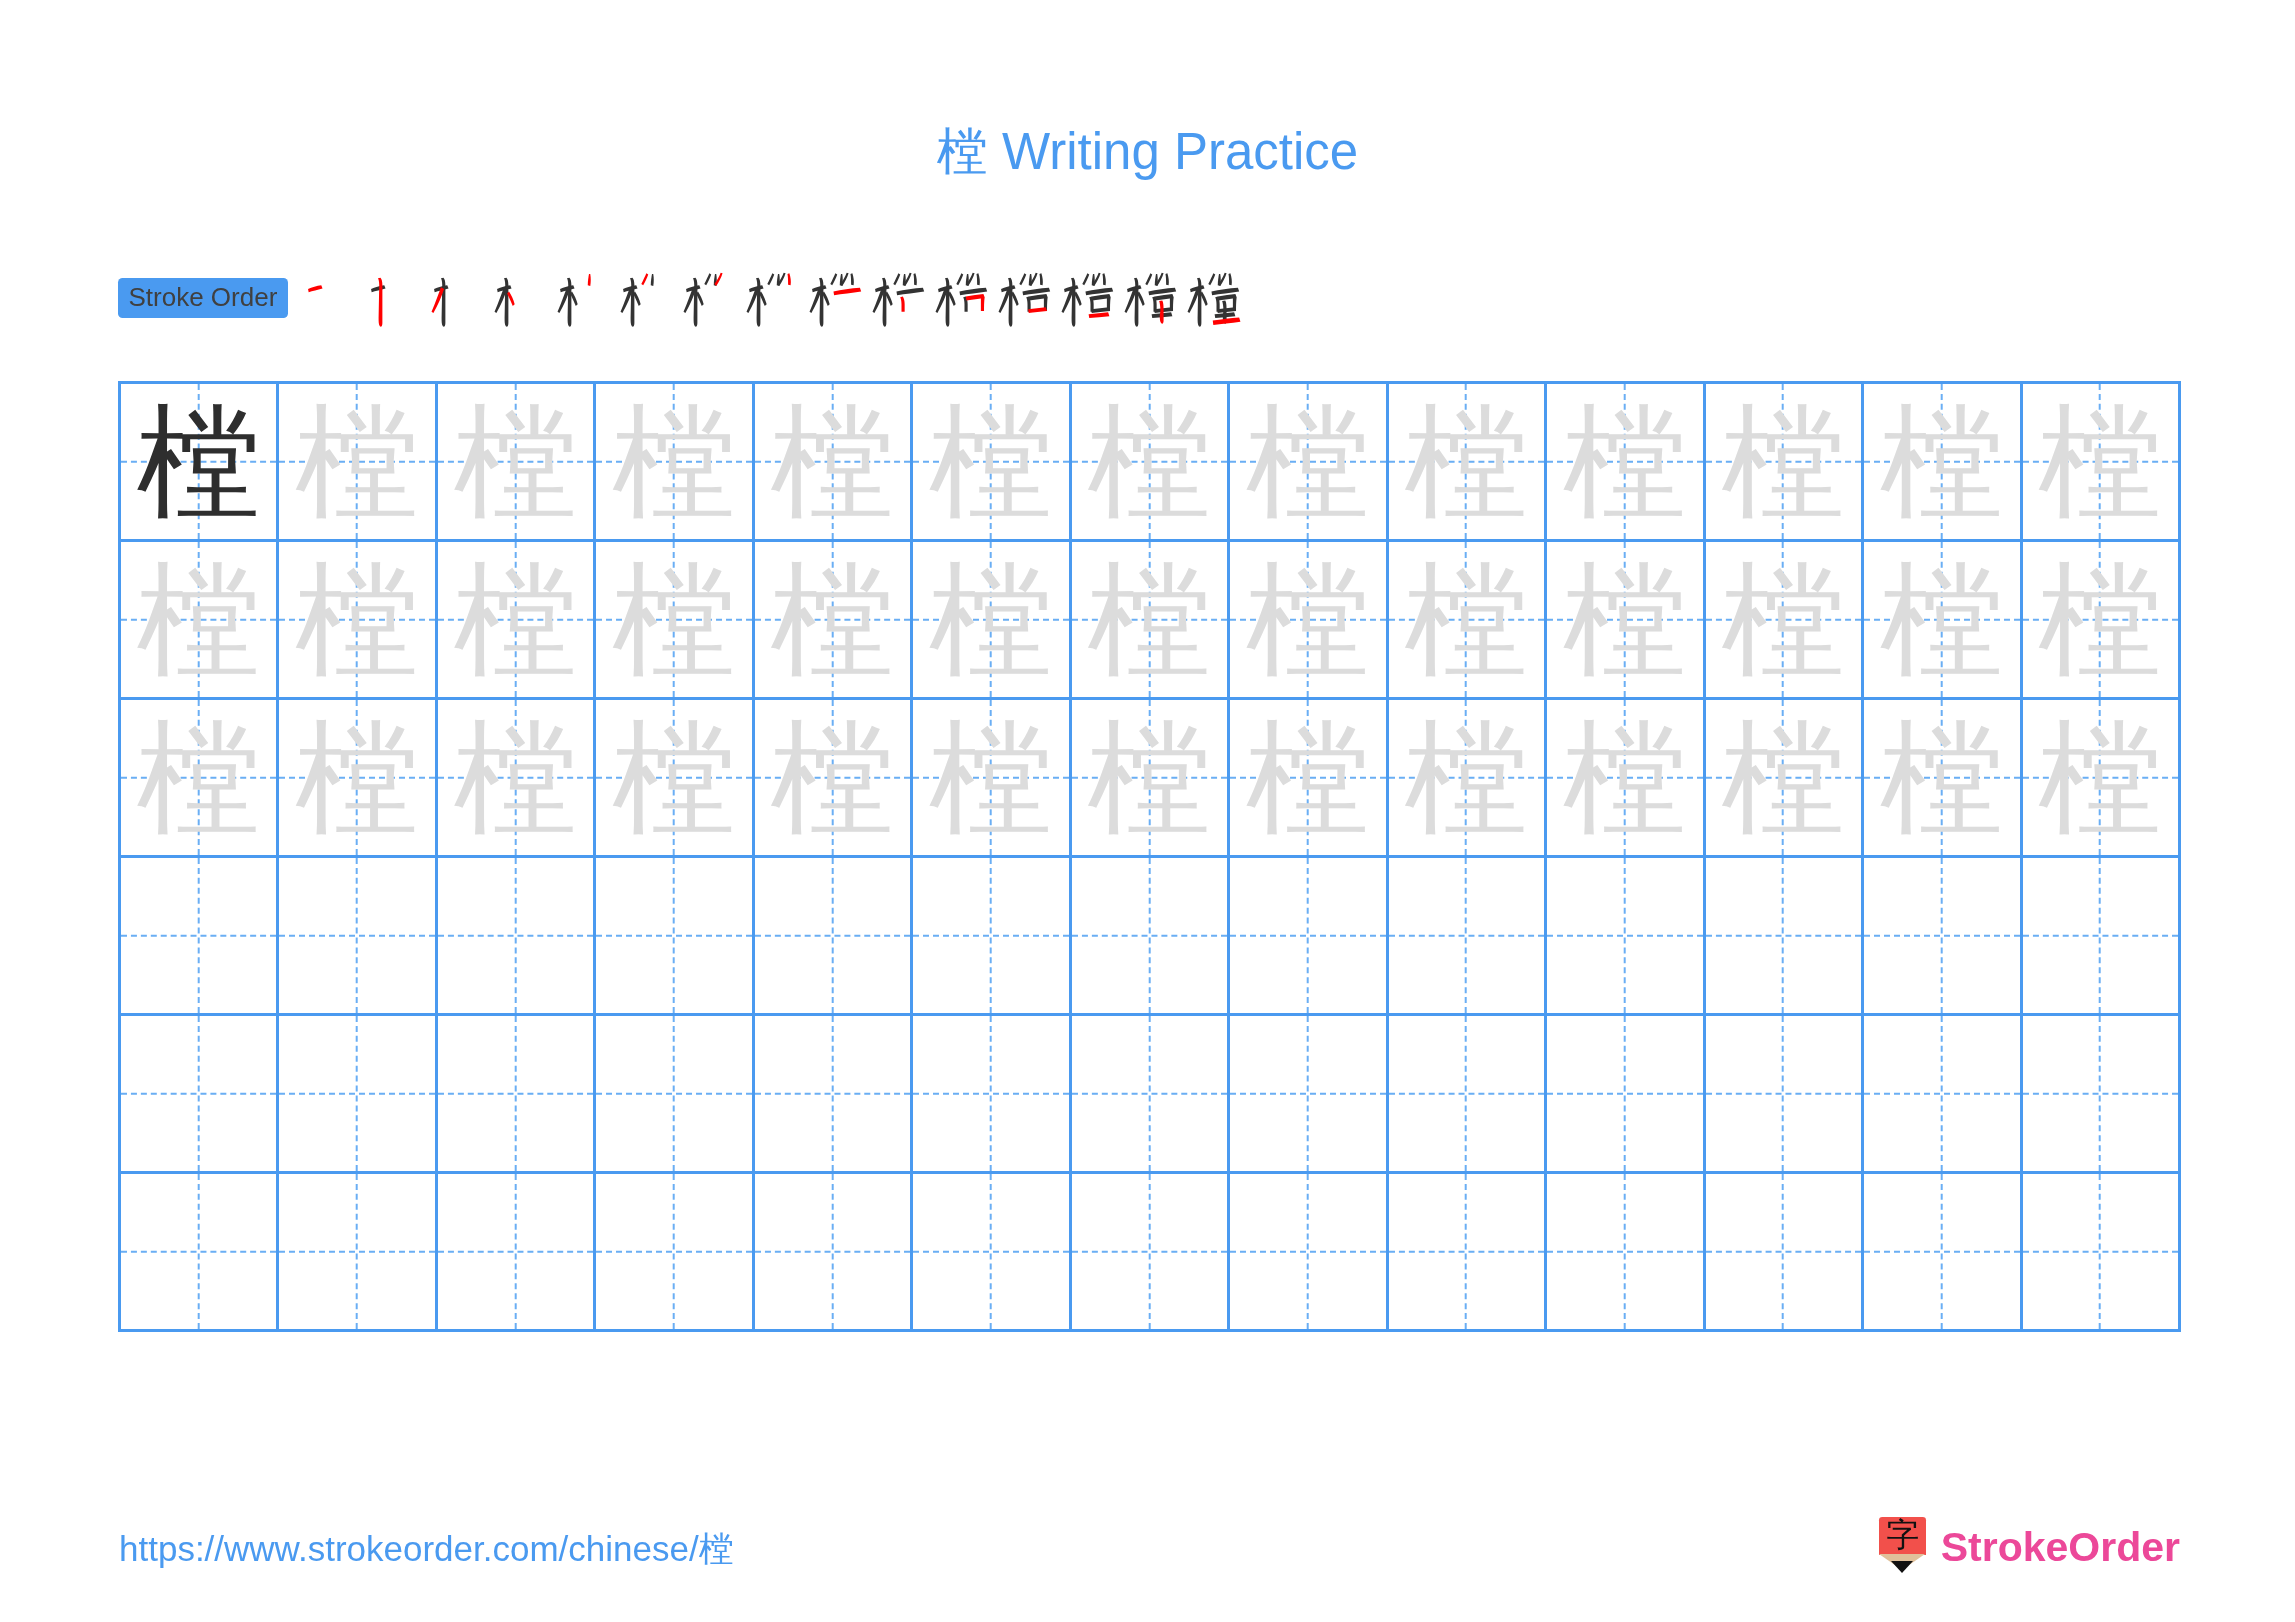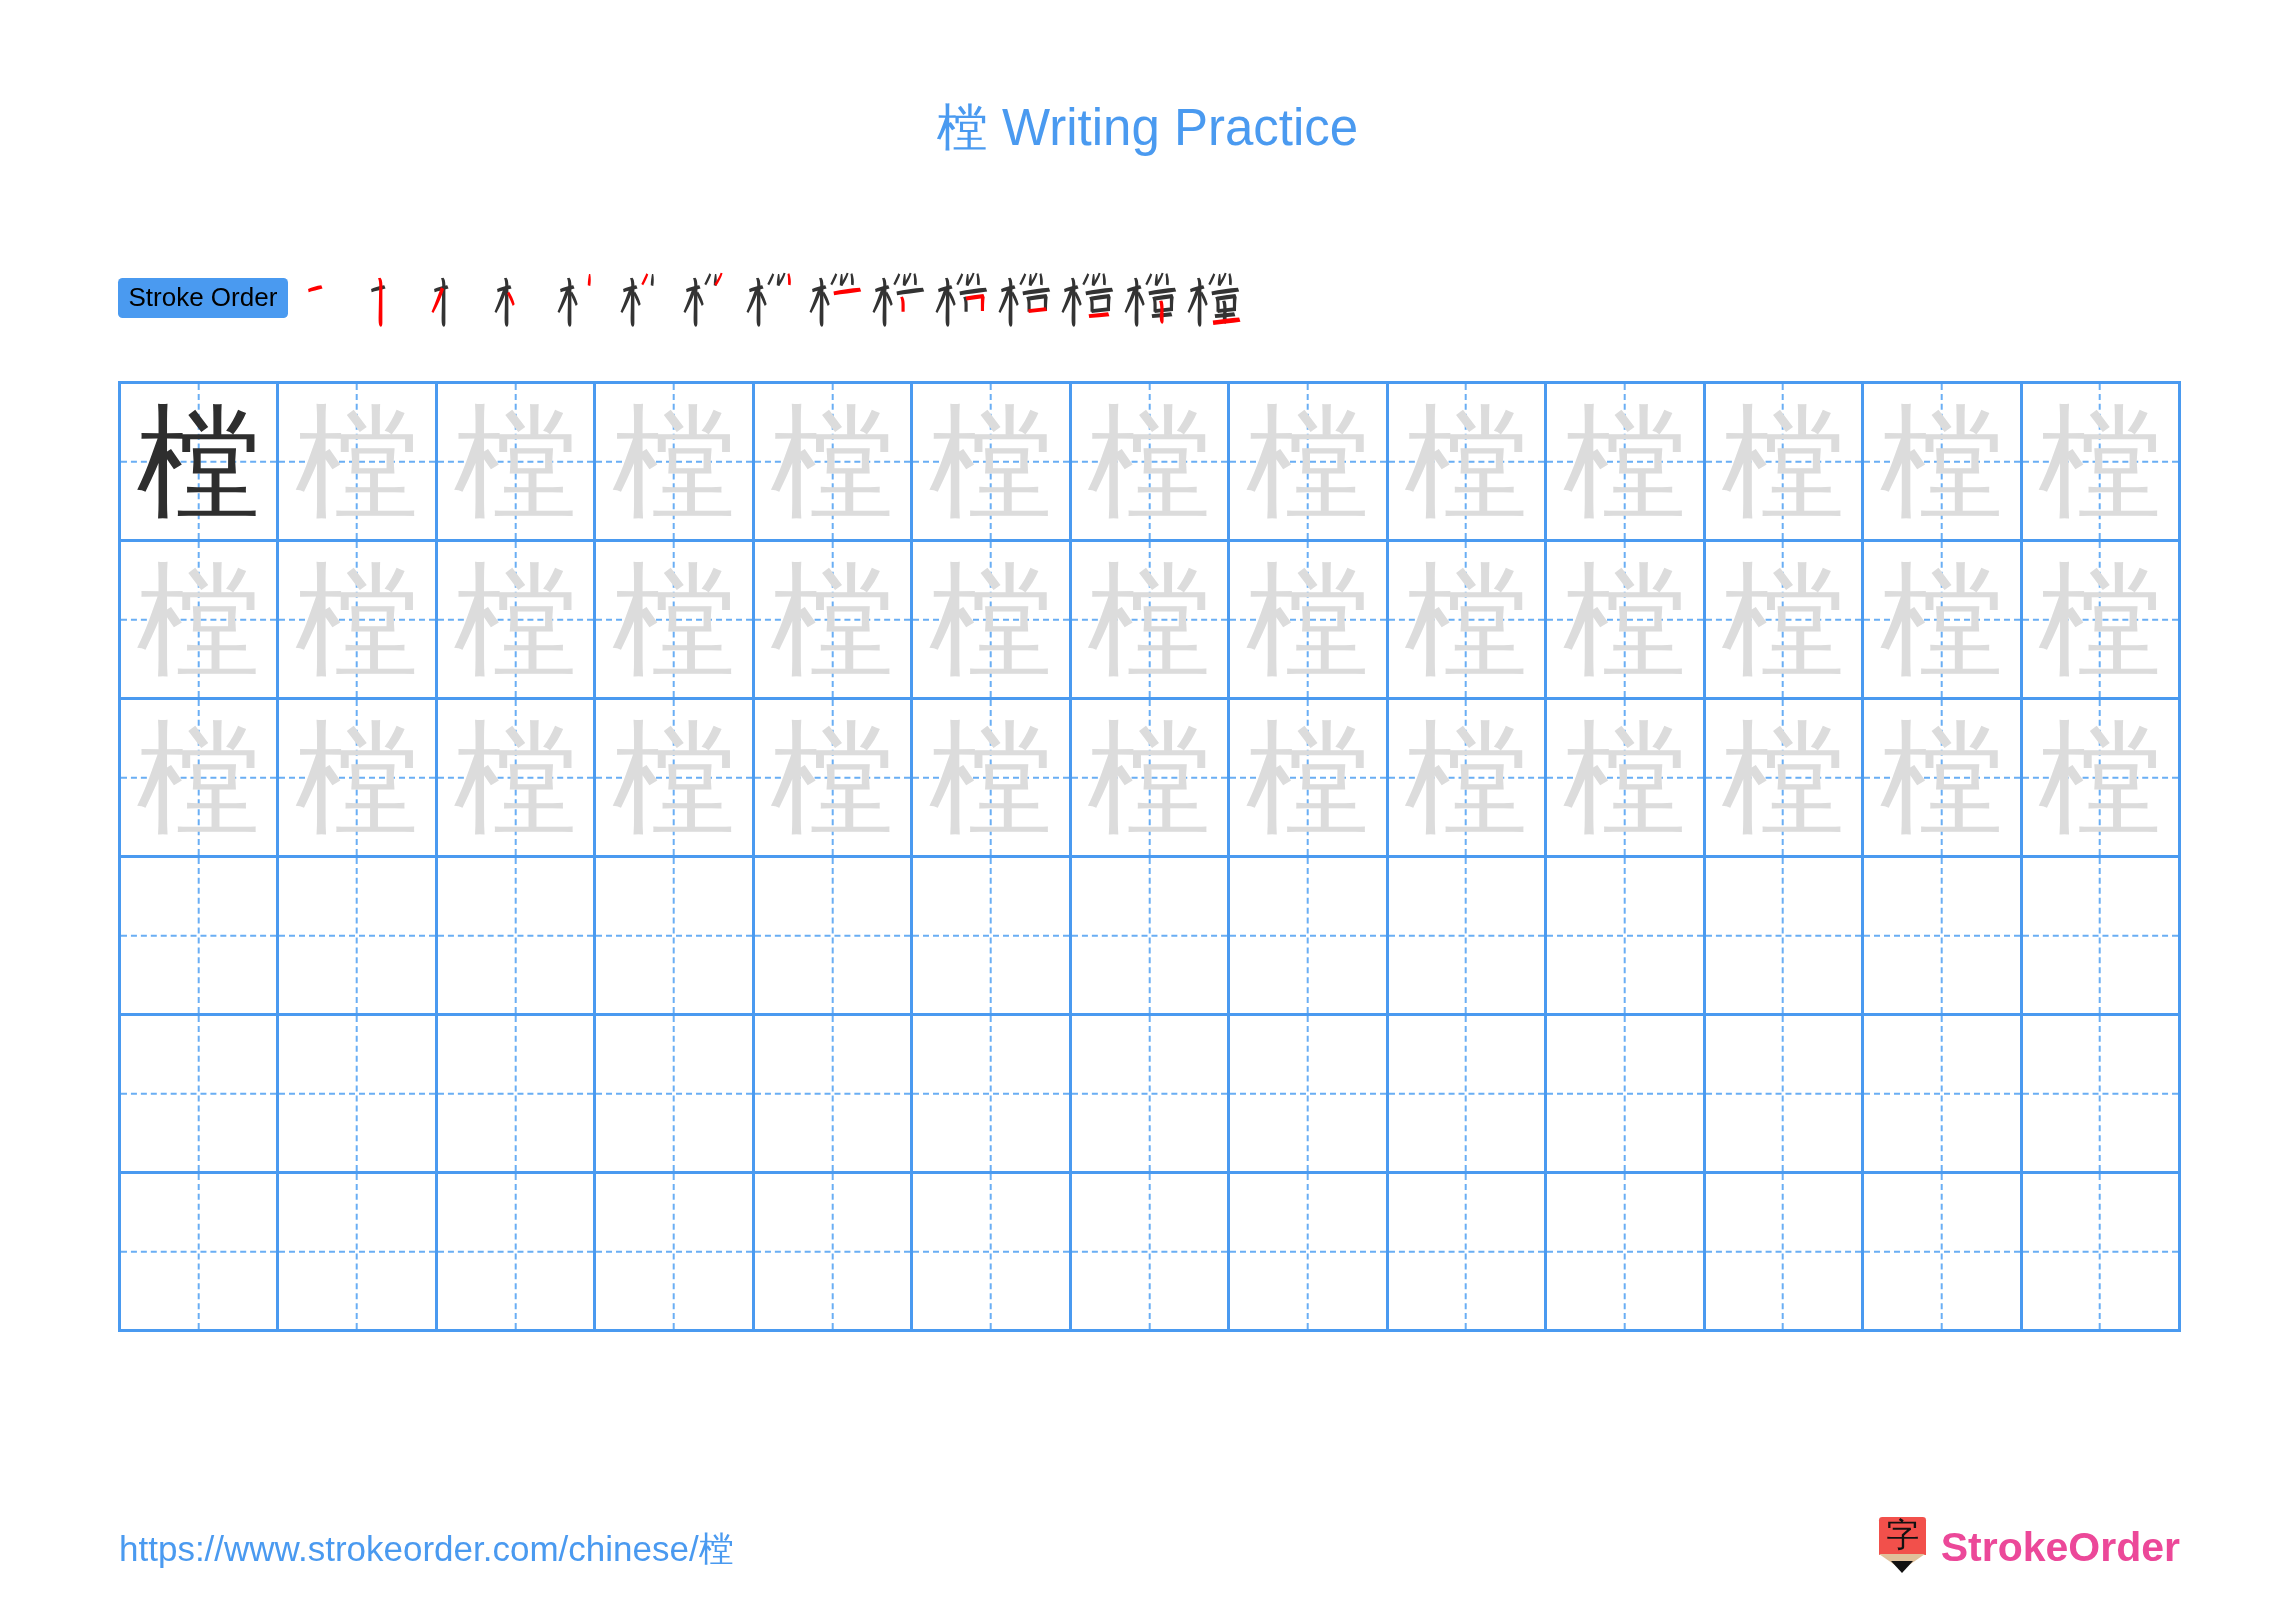--- a/index.html
+++ b/index.html
@@ -11,21 +11,21 @@
     width: 2295px;
     height: 1622px;
     font-family: "Liberation Sans", sans-serif;
     position: relative;
     overflow: hidden;
   }
 
   
   #page-title {
     position: absolute;
-    top: 102px;
+    top: 126px;
     left: 0;
     width: 2295px;
     text-align: center;
     font-size: 51px;
     line-height: 1;
     color: #4a9af0;
     font-weight: 400;
     white-space: nowrap;
   }
   #page-title .han {
@@ -37,21 +37,21 @@
     position: absolute;
     top: 252px;
     left: 118px;
     width: 2068px;
     height: 92px;
     display: flex;
     align-items: center;
   }
   #stroke-order-badge {
     background: #4a9af0;
-    color: #000000;
+    color: #404040;
     font-size: 26px;
     font-weight: 400;
     border-radius: 4.6px;
     padding: 5.9px 10.5px 7.2px 10.5px;
     line-height: 1;
     white-space: nowrap;
     flex: 0 0 auto;
     margin-right: 15px;
   }
   #stroke-frames {

